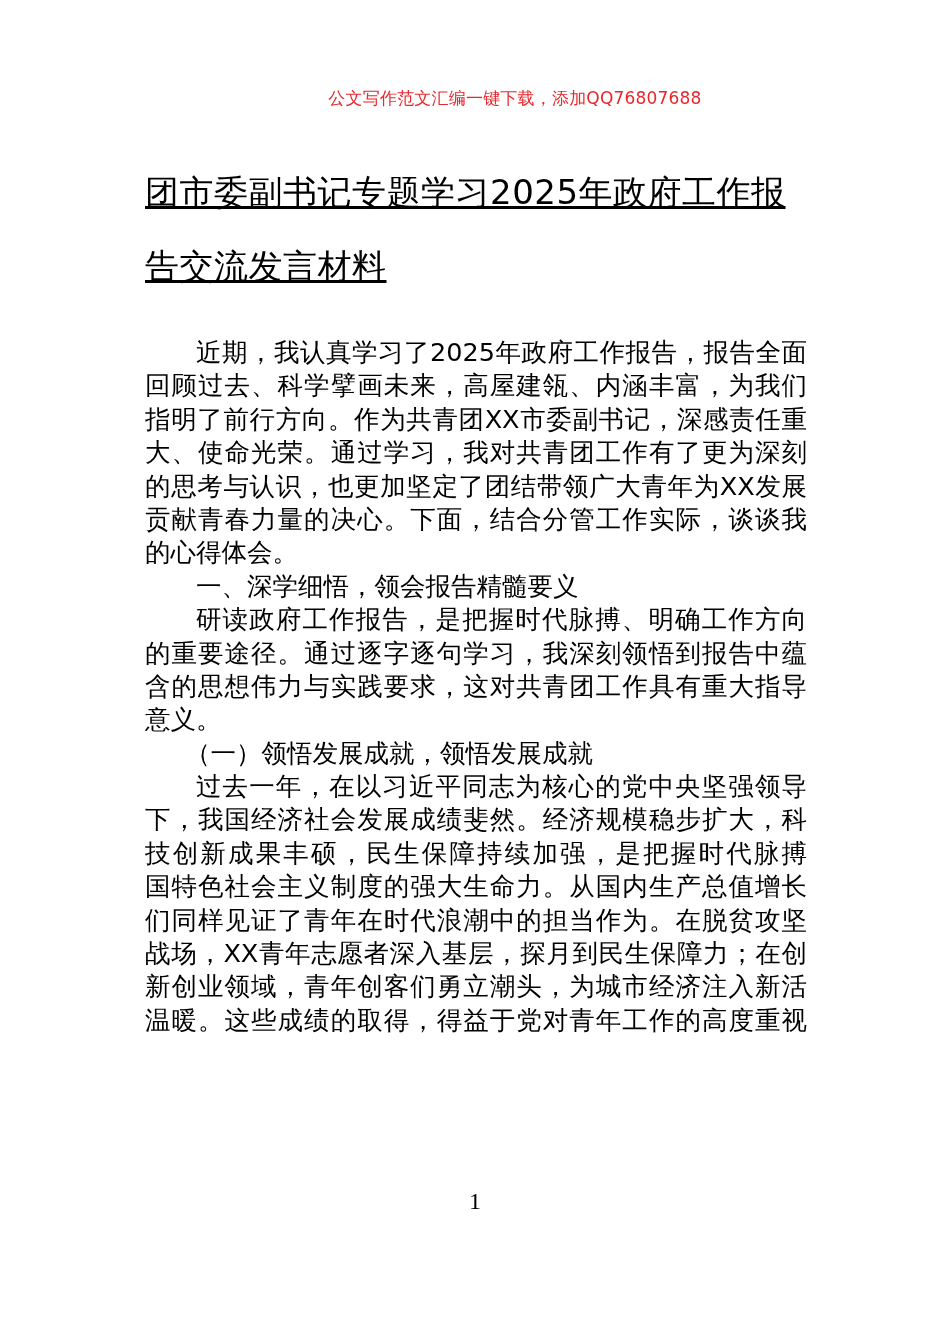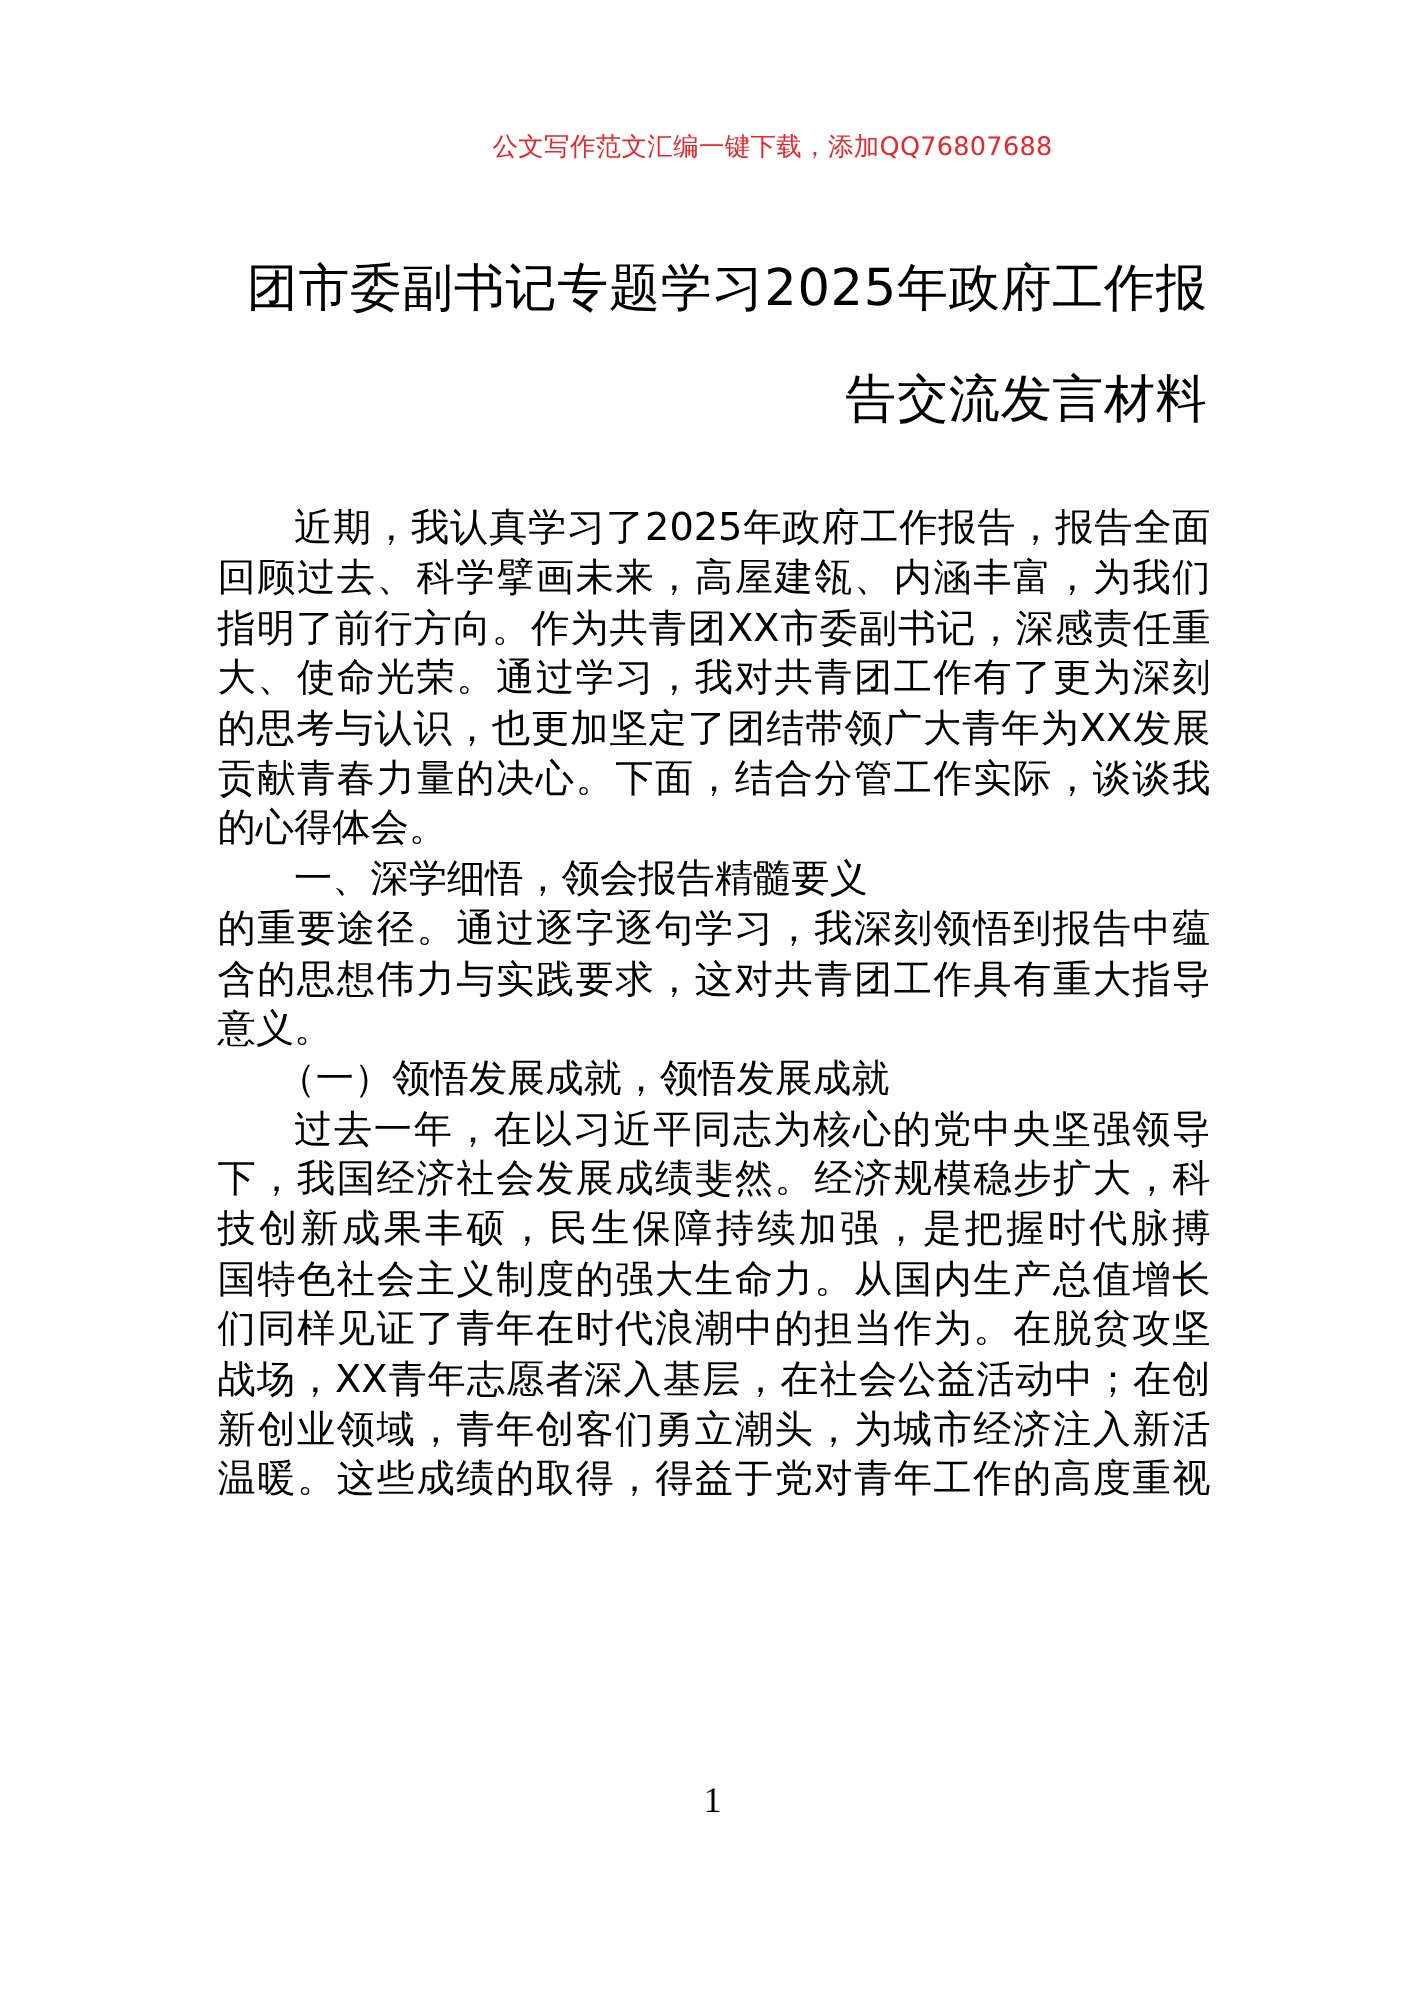--- a/index.html
+++ b/index.html
@@ -1,19 +1,19 @@
 <!DOCTYPE html>
 <html><head>
 <meta charset="utf-8">
 <style>
   html, body { margin:0; padding:0; background:#ffffff; }
   body { width:950px; height:1344px; position:relative; overflow:hidden; font-family:"DejaVu Sans", sans-serif; color:#000; }
   .page { position:absolute; left:0; top:0; width:950px; height:1344px; background:#fff; }
   .banner { position:absolute; top:84px; left:0; width:950px; text-align:center; color:#e8262b; font-size:17px; line-height:28px; letter-spacing:0.2px;padding-left:40px; }
-  .title { position:absolute; left:145px; width:660px; text-align:right; font-size:34px; line-height:40px; letter-spacing:0.5px; white-space:nowrap; }
+  .title { position:absolute; left:145px; width:660px; text-align:left; font-size:34px; line-height:40px; letter-spacing:0.5px; white-space:nowrap;text-decoration:underline; }
   .title.l1 { top:172px; }
   .title.l2 { top:246px; }
   .body { position:absolute; left:145px; top:336px; width:662px; font-size:25.5px; line-height:33.4px; }
   .body .line { display:block; white-space:nowrap; text-align:justify; text-align-last:justify; height:33.4px; }
   .body .line.last { text-align-last:left; }
   .pnum { position:absolute; top:1188px; left:0; width:950px; text-align:center; font-family:"Liberation Serif", serif; font-size:24px; }
 </style>
 </head>
 <body>
 
@@ -33,35 +33,36 @@
       <span class="line">的思考与认识，也更加坚定了团结带领广大青年为XX发展</span>
       <span class="line">贡献青春力量的决心。下面，结合分管工作实际，谈谈我</span>
       <span class="line last">的心得体会。</span>
     </div>
 
     <div>
       <span class="line last" style="padding-left:51px;">一、深学细悟，领会报告精髓要义</span>
     </div>
 
     <div>
+      <span class="line" style="padding-left:51px;">研读政府工作报告，是把握时代脉搏、明确工作方向</span>
       <span class="line">的重要途径。通过逐字逐句学习，我深刻领悟到报告中蕴</span>
       <span class="line">含的思想伟力与实践要求，这对共青团工作具有重大指导</span>
       <span class="line last">意义。</span>
     </div>
 
     <div>
       <span class="line last" style="padding-left:40px;">（一）领悟发展成就，领悟发展成就</span>
     </div>
 
     <div>
       <span class="line" style="padding-left:51px;">过去一年，在以习近平同志为核心的党中央坚强领导</span>
       <span class="line">下，我国经济社会发展成绩斐然。经济规模稳步扩大，科</span>
       <span class="line">技创新成果丰硕，民生保障持续加强，是把握时代脉搏</span>
       <span class="line">国特色社会主义制度的强大生命力。从国内生产总值增长</span>
       <span class="line">们同样见证了青年在时代浪潮中的担当作为。在脱贫攻坚</span>
-      <span class="line">战场，XX青年志愿者深入基层，在社会公益活动中；在创</span>
+      <span class="line">战场，XX青年志愿者深入基层，探月到民生保障力；在创</span>
       <span class="line">新创业领域，青年创客们勇立潮头，为城市经济注入新活</span>
       <span class="line">温暖。这些成绩的取得，得益于党对青年工作的高度重视</span>
     </div>
   </div>
 
   <div class="pnum">1</div>
 </div>
 
 </body></html>

